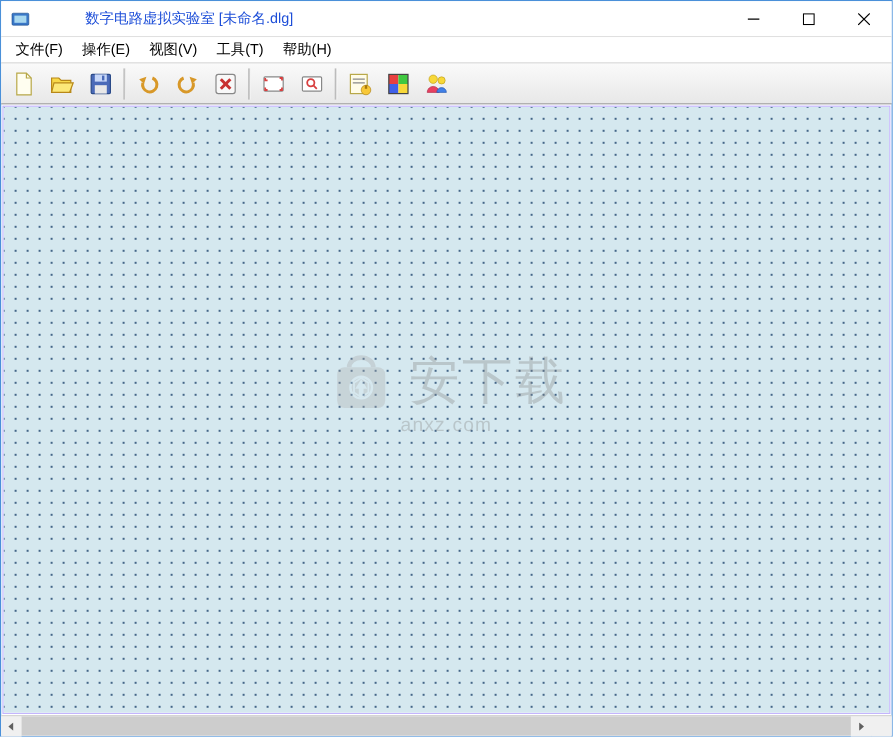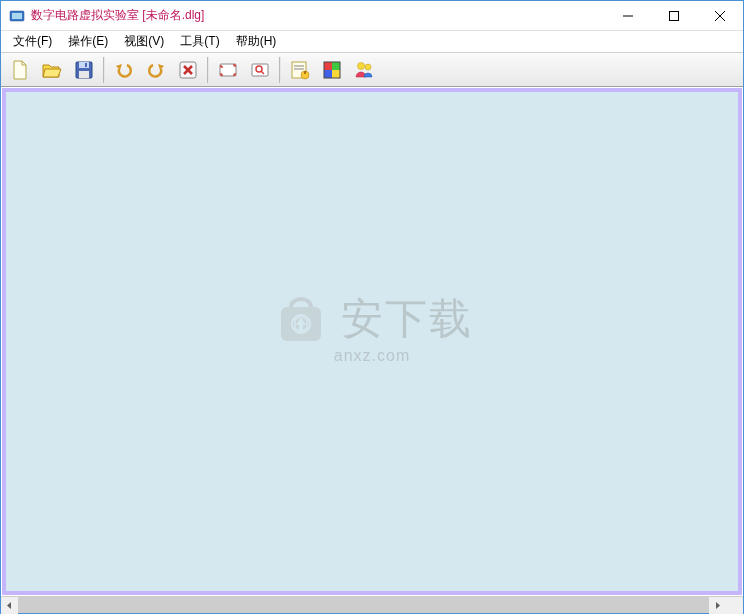--- a/index.html
+++ b/index.html
@@ -1,28 +1,28 @@
 <!DOCTYPE html>
 <html><head>
 <meta charset="utf-8">
 <style>
 * { margin: 0; padding: 0; box-sizing: border-box; }
 body { font-family: "Microsoft YaHei", "Segoe UI", Tahoma, sans-serif; font-size: 12px; background: #fff; overflow: hidden; }
 .window { width: 744px; height: 614px; border: 1px solid #4a90d9; display: flex; flex-direction: column; background: #fff; }
 .titlebar { height: 30px; background: #fff; display: flex; align-items: center; padding: 0 0 0 8px; border-bottom: 1px solid #e0e0e0; }
 .title-icon { width: 16px; height: 16px; margin-right: 6px; }
-.title-text { flex: 1; font-size: 12px; color: #be185d; }
+.title-text { flex: 1; font-size: 12px; color: #1d4ed8; margin-left: 40px; }
 .win-controls { display: flex; height: 100%; }
 .win-btn { width: 46px; height: 100%; display: flex; align-items: center; justify-content: center; background: transparent; border: none; cursor: pointer; }
 .menubar { height: 22px; background: #fff; display: flex; padding: 0 4px; border-bottom: 1px solid #d0d0d0; }
 .menu-item { padding: 2px 8px; cursor: pointer; font-size: 12px; }
 .toolbar { height: 34px; background: linear-gradient(to bottom, #fafafa, #e8e8e8); border-bottom: 1px solid #a0a0a0; display: flex; align-items: center; padding: 2px 4px; gap: 2px; }
 .tool-btn { width: 30px; height: 28px; border: 1px solid transparent; background: transparent; border-radius: 3px; cursor: pointer; display: flex; align-items: center; justify-content: center; }
 .tool-sep { width: 2px; height: 26px; margin: 0 2px; background: linear-gradient(to right, #a0a0a0, #fff); }
-.canvas-wrap { flex: 1; position: relative; overflow: hidden; border: 4px solid #c4b5fd; margin: 1px; }
+.canvas-wrap { flex: 1; position: relative; overflow: hidden; border: 1px solid #c4b5fd; margin: 1px; }
 .canvas {
   width: 100%; height: 100%;
   background-color: #d5e8ef;
   background-image: radial-gradient(circle, #446688 0.7px, transparent 0.7px);
   background-size: 10px 10px;
   background-position: 5px 5px;
   position: relative;
 }
 .watermark { position: absolute; left: 50%; top: 47%; transform: translate(-50%, -50%); text-align: center; opacity: 0.35; pointer-events: none; user-select: none; }
 .wm-top { display: flex; align-items: center; justify-content: center; gap: 10px; }

